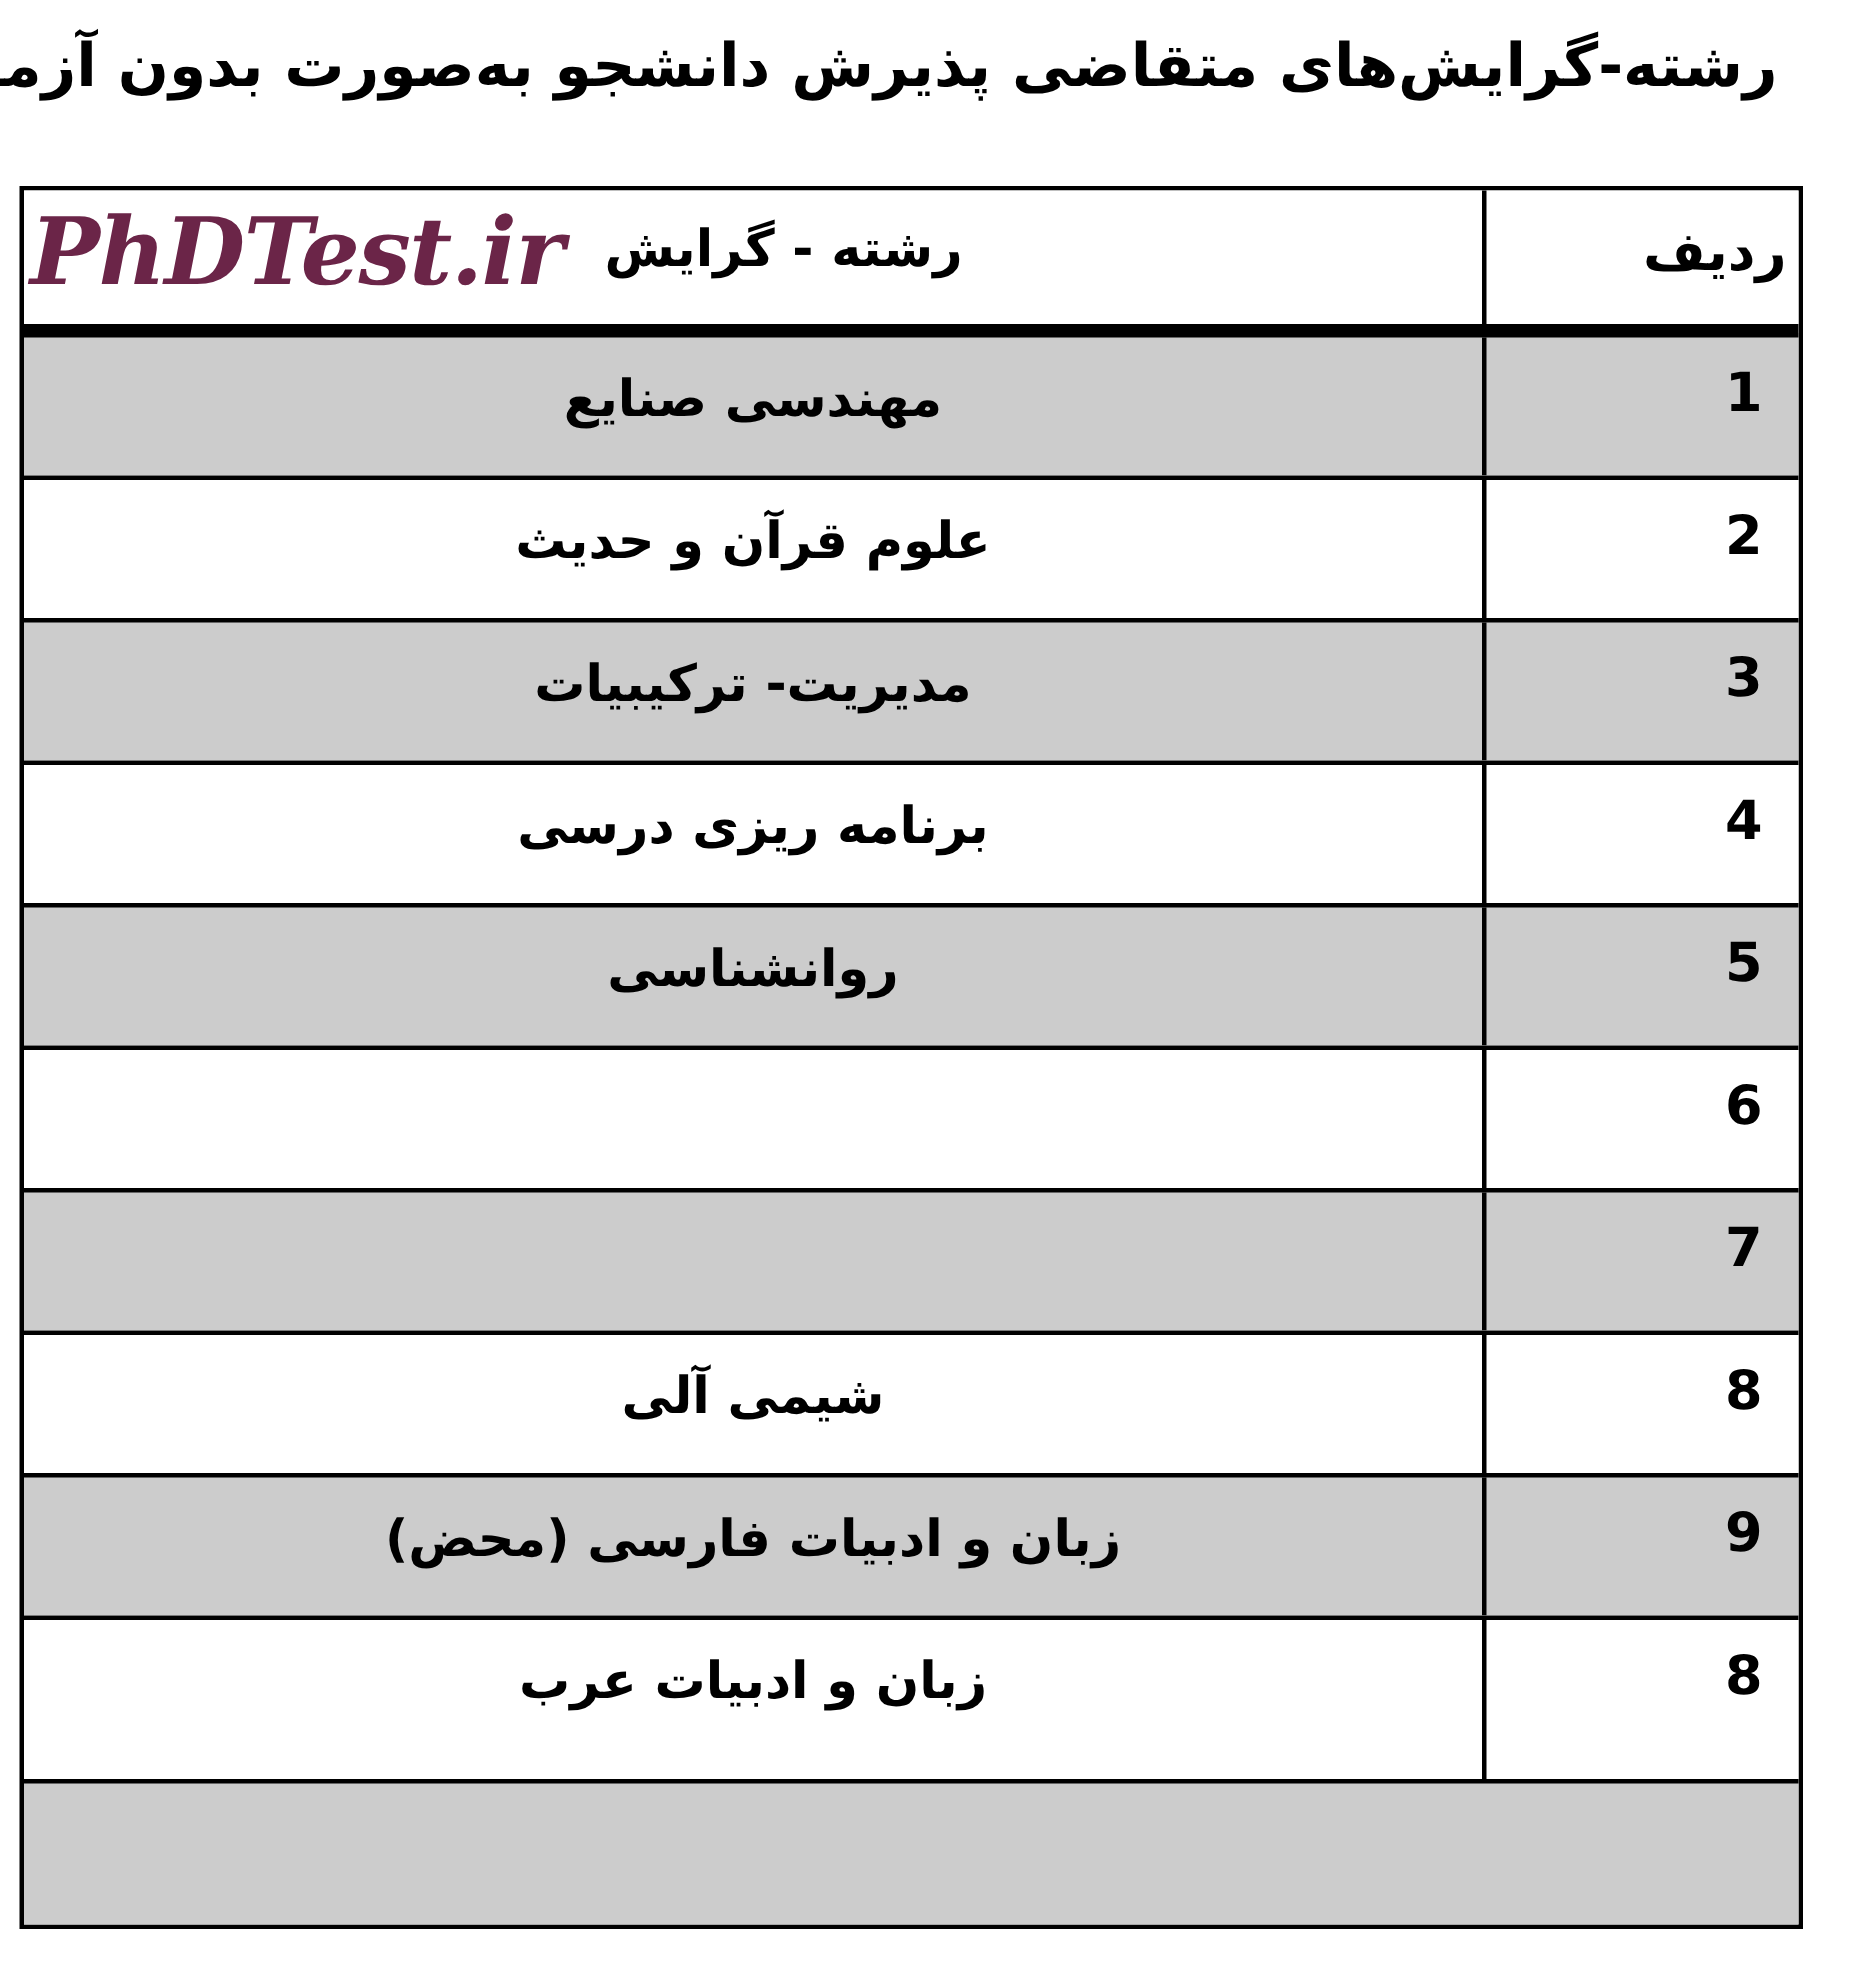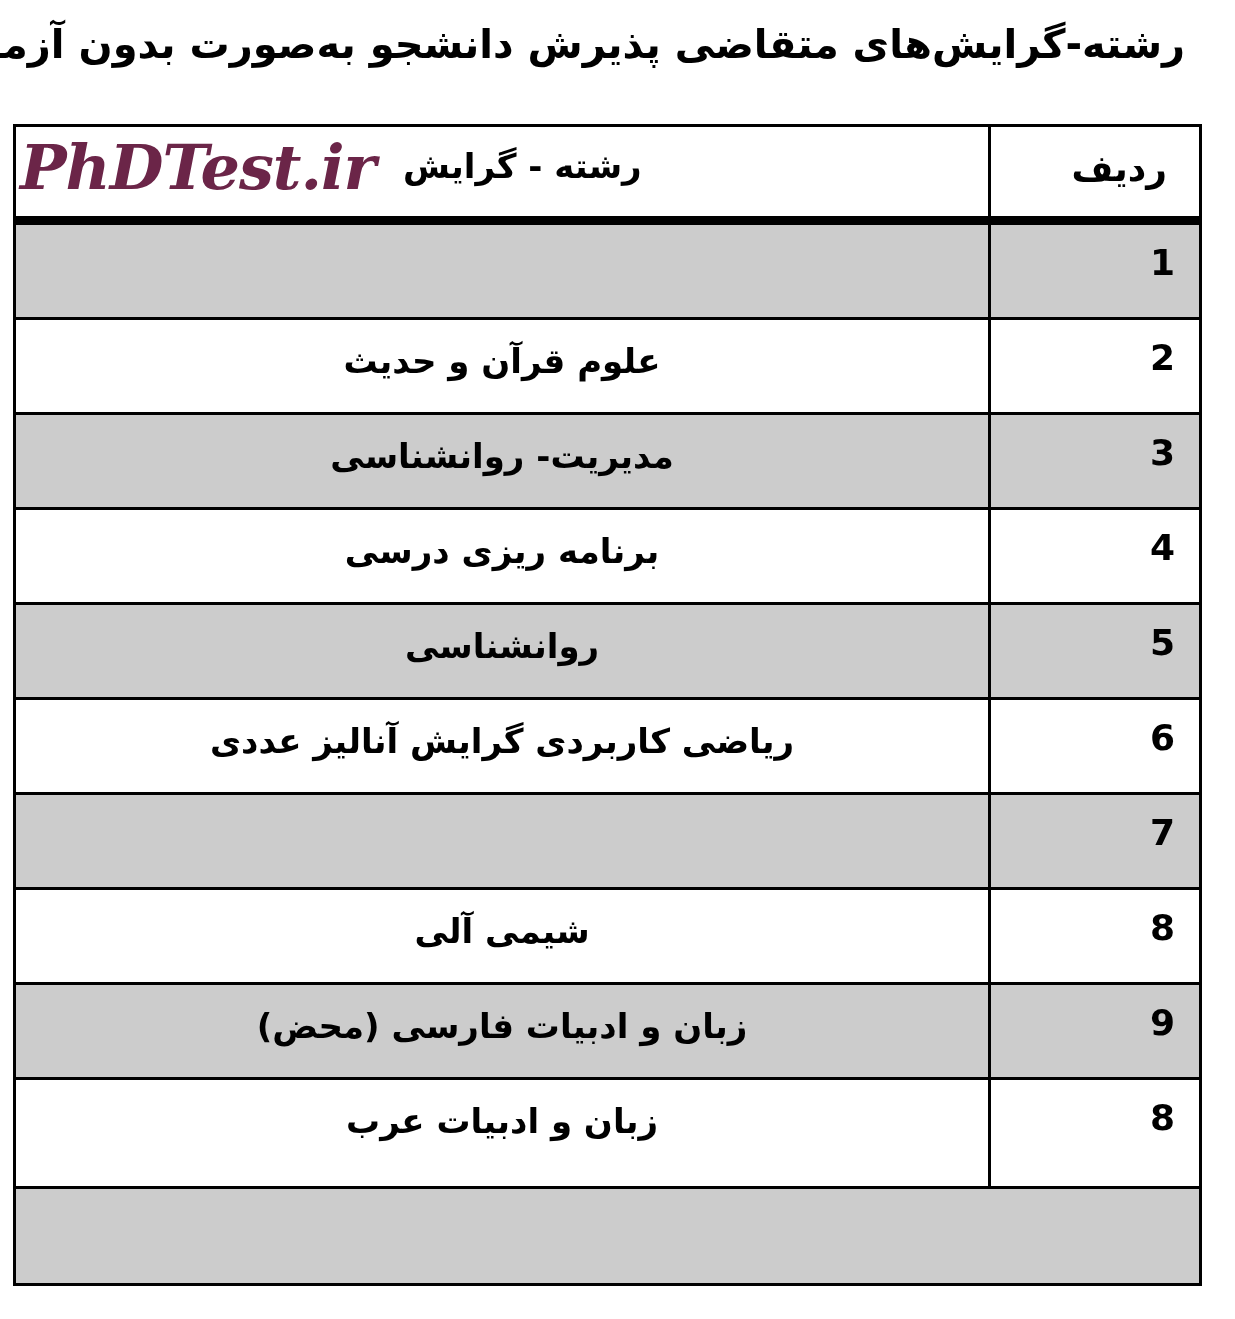--- a/index.html
+++ b/index.html
@@ -72,21 +72,21 @@
     font-weight: bold;
     font-size: 34px;
     line-height: 1;
     padding-top: 24px;
     box-sizing: border-box;
     white-space: nowrap;
   }
   .header .cell-num {
     font-size: 36px;
     padding-top: 24px;
-    padding-right: 32px;
+    padding-right: 8px;
   }
   .header .cell-name {
     position: relative;
     text-align: left;
     padding-top: 16px;
   }
   .header-label {
     position: absolute;
     left: 387px;
     top: 22px;
@@ -118,40 +118,40 @@
   <div class="row header">
     <div class="cell-num">ردیف</div>
     <div class="cell-name">
       <span class="logo">PhDTest.ir</span>
       <span class="header-label">رشته - گرایش</span>
     </div>
   </div>
 
   <div class="row shaded" style="height:95px">
     <div class="cell-num">1</div>
+    <div class="cell-name">مهندسی صنایع</div>
   </div>
   <div class="row white" style="height:95px">
     <div class="cell-num">2</div>
     <div class="cell-name">علوم قرآن و حدیث</div>
   </div>
   <div class="row shaded" style="height:95px">
     <div class="cell-num">3</div>
-    <div class="cell-name">مدیریت- روانشناسی</div>
+    <div class="cell-name">مدیریت- ترکیبیات</div>
   </div>
   <div class="row white" style="height:95px">
     <div class="cell-num">4</div>
     <div class="cell-name">برنامه ریزی درسی</div>
   </div>
   <div class="row shaded" style="height:95px">
     <div class="cell-num">5</div>
     <div class="cell-name">روانشناسی</div>
   </div>
   <div class="row white" style="height:95px">
     <div class="cell-num">6</div>
-    <div class="cell-name">ریاضی کاربردی گرایش آنالیز عددی</div>
   </div>
   <div class="row shaded" style="height:95px">
     <div class="cell-num">7</div>
   </div>
   <div class="row white" style="height:95px">
     <div class="cell-num">8</div>
     <div class="cell-name">شیمی آلی</div>
   </div>
   <div class="row shaded" style="height:95px">
     <div class="cell-num">9</div>

